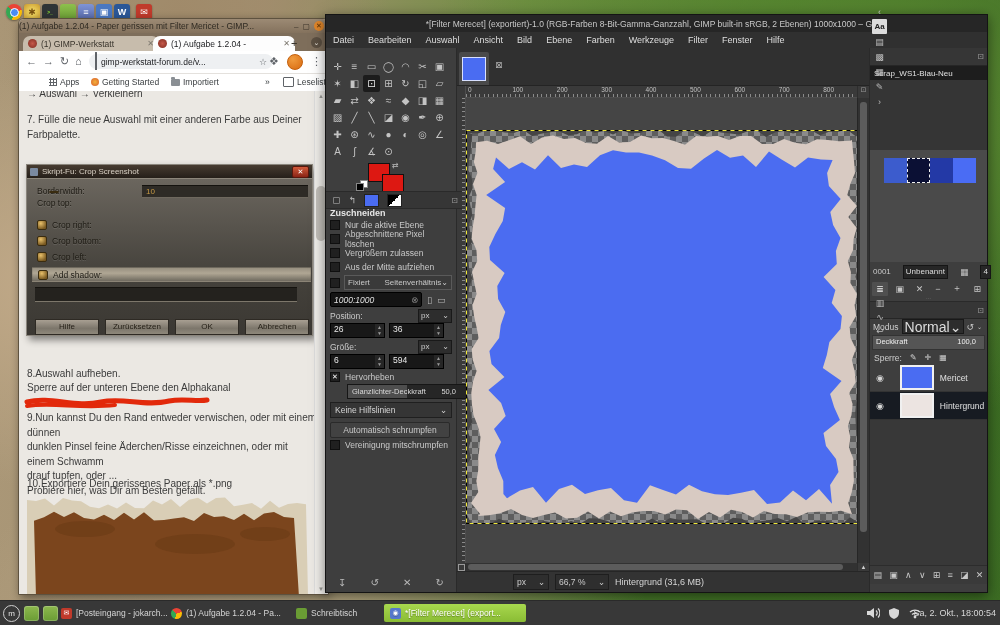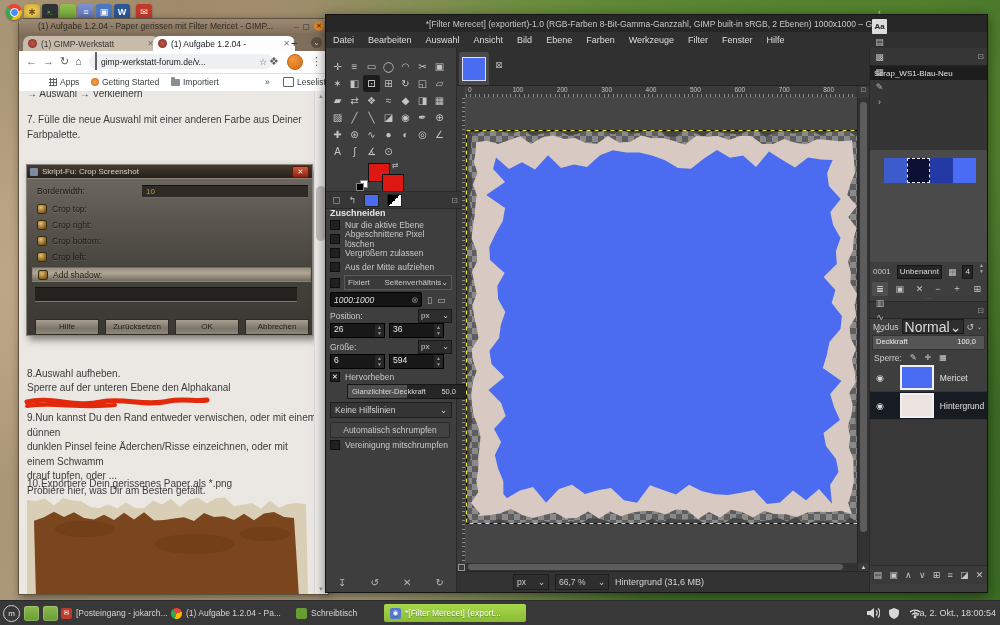--- a/index.html
+++ b/index.html
@@ -19,21 +19,21 @@
   .launch-ico{position:absolute;top:2px;width:16px;height:16px;border-radius:3px;
     display:flex;align-items:center;justify-content:center;font-size:9px;font-weight:bold;
     box-shadow:0 1px 2px rgba(0,0,0,.4);}
   .chrome-center{width:7px;height:7px;border-radius:50%;background:#4a8cf5;border:1.5px solid #fff;}
   
   #browser{position:absolute;left:18px;top:18px;width:309px;height:575px;z-index:2;
     border:1px solid #5e523f;border-radius:6px 6px 0 0;overflow:hidden;background:#ebe8e4;
     box-shadow:2px 3px 10px rgba(0,0,0,.45);}
   #bw-titlebar{position:absolute;left:0;top:0;width:100%;height:14px;
     background:linear-gradient(#9c8a74,#84725d);display:flex;align-items:center;}
-  #bw-title{flex:1;text-align:center;font-size:8.5px;color:#2f2a22;white-space:nowrap;overflow:hidden;}
+  #bw-title{flex:1;text-align:left;font-size:8.5px;color:#2f2a22;white-space:nowrap;overflow:hidden;}
   .wbtn{font-size:8px;color:#3a3228;margin:0 2px;}
   #bw-close{width:10px;height:10px;border-radius:50%;background:#e0862a;color:#5a3000;
     font-size:7px;line-height:10px;text-align:center;margin:0 4px 0 2px;}
   #bw-tabstrip{position:absolute;left:0;top:14px;width:100%;height:18px;background:#7e6e5b;}
   .tab{position:absolute;top:3px;height:15px;border-radius:7px 7px 0 0;font-size:8.5px;
     display:flex;align-items:center;padding:0 5px;white-space:nowrap;overflow:hidden;}
   #tab-0{left:4px;width:126px;background:#c7bcac;color:#38332b;}
   #tab-1{left:134px;width:132px;background:#fdfdfd;color:#202124;}
   .favicon{width:9px;height:9px;border-radius:50%;background:radial-gradient(#c5594a,#7e2a1f);margin-right:4px;flex:none;}
   .tab-label{flex:1;overflow:hidden;white-space:nowrap;}
@@ -195,21 +195,21 @@
   #g-right{width:117px;flex:none;background:#3e3e3e;border-left:1px solid #2a2a2a;display:flex;flex-direction:column;}
   #dock-tabs{height:17px;background:#363636;border-bottom:1px solid #262626;display:flex;align-items:center;padding:0 2px;position:relative;}
   .dtab{width:15px;height:15px;display:flex;align-items:center;justify-content:center;font-size:9px;color:#bdbdbd;}
   .dtab.active{background:#dcdcdc;color:#222;font-weight:bold;font-size:8px;border-radius:1px;}
   #dock-cfg{position:absolute;right:3px;font-size:8px;color:#9a9a9a;}
   #palette-name{height:14px;background:#1d1d1d;font-size:8px;color:#e0e0e0;display:flex;align-items:center;padding-left:4px;flex:none;}
   #palette-list{height:70px;background:#353535;flex:none;}
   #palette-area{height:112px;background:#4a4a4a;position:relative;flex:none;}
   .pswatch{position:absolute;top:8px;width:23px;height:25px;}
   .pswatch.sel{outline:1px dashed #eee;outline-offset:-1px;}
-  #palette-footer{height:19px;display:flex;align-items:center;gap:6px;padding:0 3px;flex:none;font-size:8px;color:#c9c9c9;}
+  #palette-footer{height:19px;display:flex;align-items:center;gap:12px;padding:0 3px;flex:none;font-size:8px;color:#c9c9c9;}
   .pf-box{height:12px;background:#262626;border:1px solid #151515;color:#ddd;display:flex;align-items:center;padding:0 2px;}
   #palette-actions{height:15px;display:flex;justify-content:space-around;align-items:center;flex:none;}
   #palette-actions span{font-size:9px;color:#c6c6c6;}
   #dock-dots{height:5px;text-align:center;font-size:5px;color:#888;line-height:4px;flex:none;}
   #layer-tabs{height:16px;background:#363636;border-top:1px solid #2a2a2a;border-bottom:1px solid #262626;
     display:flex;align-items:center;padding:0 2px;position:relative;flex:none;}
   .ltab{width:16px;height:14px;display:flex;align-items:center;justify-content:center;font-size:9px;color:#bdbdbd;}
   .ltab.active{background:#4f4f4f;border-radius:1px;color:#eee;}
   #mode-row{height:15px;display:flex;align-items:center;gap:3px;padding:0 3px;flex:none;font-size:8.5px;color:#cfcfcf;}
   #mode-select{width:56px;height:13px;background:#2d2d2d;border:1px solid #191919;display:flex;
@@ -326,21 +326,21 @@
           <span id="sf-icon"></span>
           <span id="sf-title">Skript-Fu: Crop Screenshot</span>
           <span id="sf-close">✕</span>
         </div>
         <div id="sf-body">
           <div id="sf-border-row">
             <span class="sf-label">Borderwidth:</span>
             <span id="sf-border-field">10</span>
           </div>
           <div id="sf-checks">
-              <div class="sf-check-row" style="top: 24px;">
+              <div class="sf-check-row" style="top: 12px; flex-direction: column;">
                 <span class="sf-knob"></span>
                 <span class="sf-label">Crop top:</span>
               </div>
               <div class="sf-check-row" style="top: 40px;">
                 <span class="sf-knob"></span>
                 <span class="sf-label">Crop right:</span>
               </div>
               <div class="sf-check-row" style="top: 56px;">
                 <span class="sf-knob"></span>
                 <span class="sf-label">Crop bottom:</span>

